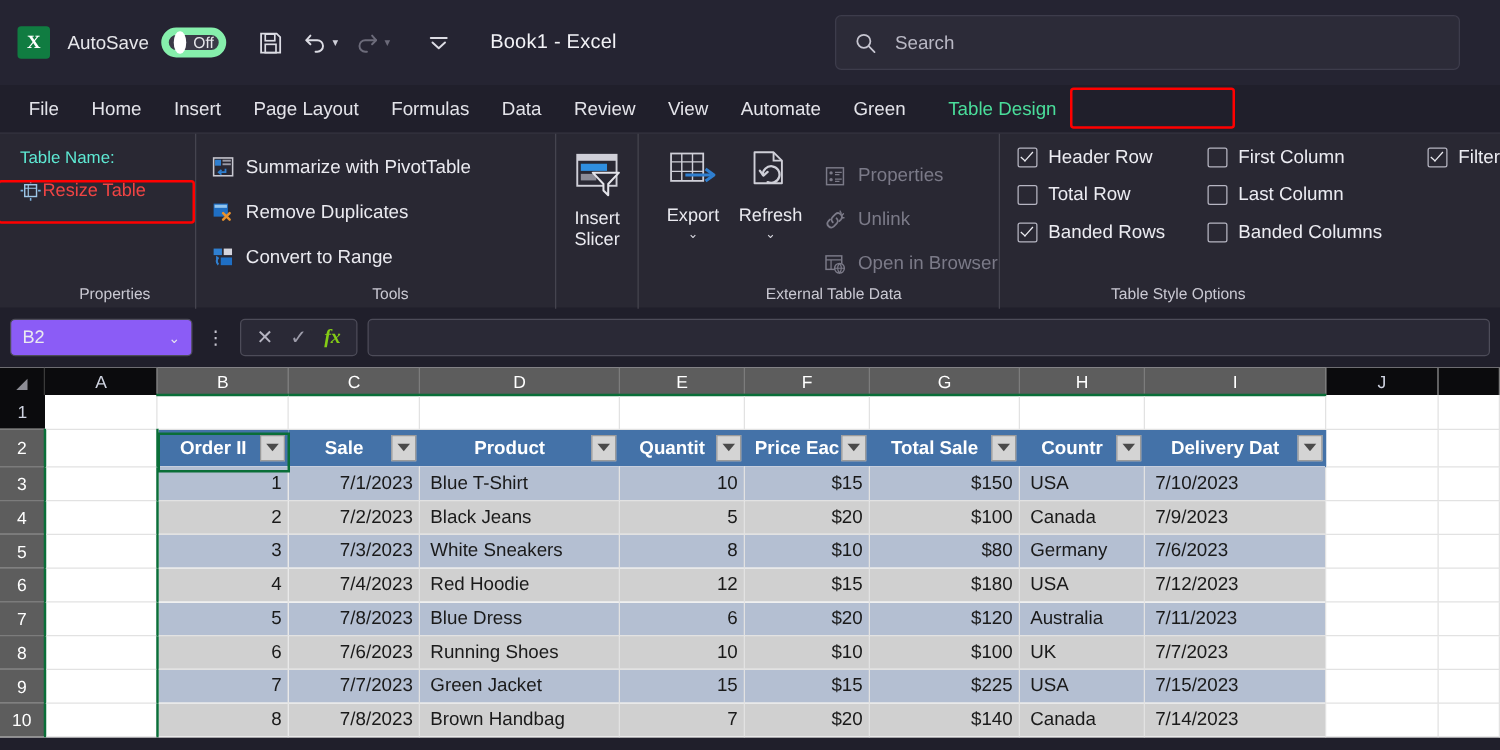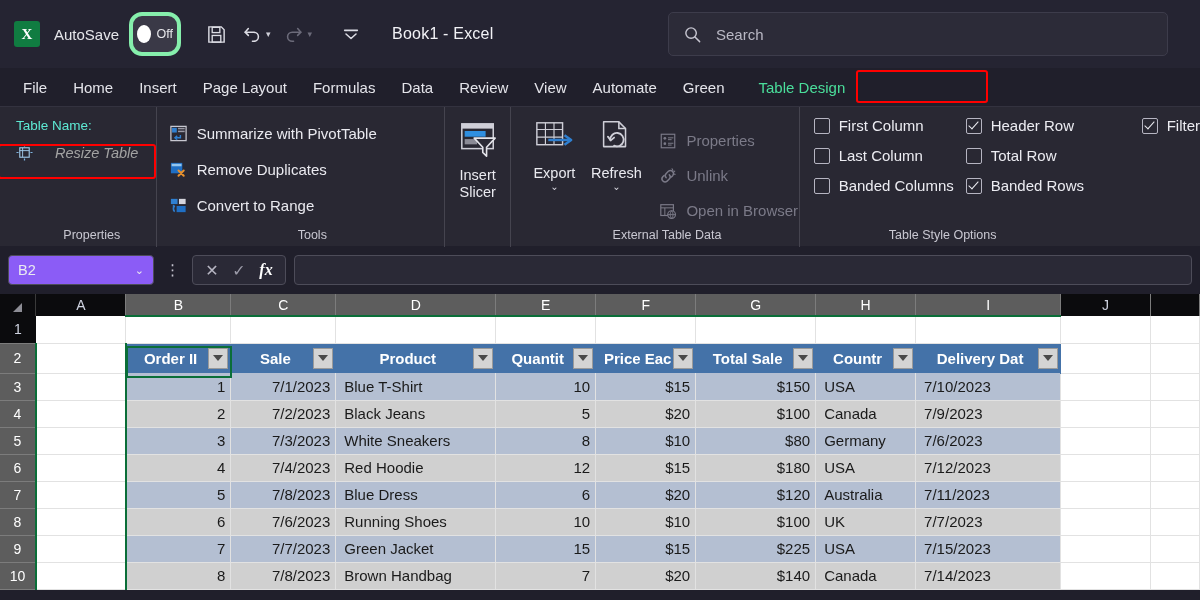--- a/index.html
+++ b/index.html
@@ -18,22 +18,22 @@
     padding:0 14px; position:relative;
   }
   .xl-logo {
     width:26px; height:26px; background:#107C41; border-radius:3px;
     display:flex; align-items:center; justify-content:center;
     color:#fff; font-weight:bold; font-size:15px; margin-right:14px;
     font-family:"Liberation Serif", serif;
   }
   .autosave-label { font-size:15px; color:#e6e6ea; margin-right:10px; }
   .toggle {
-    width:52px; height:44px; border-radius:13px; background:#3a3947;
-    border:4px solid #86efac; display:flex; align-items:center;
+    width:52px; height:24px; border-radius:13px; background:#3a3947;
+    border:6px solid #86efac; display:flex; align-items:center;
     padding:0 4px; position:relative; margin-right:18px;
   }
   .toggle .knob { width:18px; height:18px; border-radius:50%; background:#fff; }
   .toggle .off-txt { font-size:12.5px; color:#e6e6ea; margin-left:6px; }
   .qat-btn {
     width:34px; height:34px; display:flex; align-items:center; justify-content:center;
     color:#dcdce4; margin-right:2px;
   }
   .qat-btn.dim { color:#6c6b7a; }
   .qat-caret { font-size:9px; margin-left:-5px; margin-right:6px; color:#cfcfd8; }
@@ -75,22 +75,22 @@
 
   
   .g-props { width:172px; padding-left:14px; }
   .tn-label { font-size:13.5px; color:#5eead4; margin:3px 0 6px 2px; }
   .tn-input {
     width:148px; height:26px; background:#2c2b38; border:1px solid #55545f;
     border-radius:2px; font-size:14px; color:#e9e9ef;
     display:flex; align-items:center; padding:0 5px;
   }
   .rrow {
-    display:flex; align-items:center; gap:22px; font-size:14.5px;
-    color:#a3a3a3; margin-top:11px; padding-left:2px;font-style:italic;
+    display:flex; align-items:center; gap:1px; font-size:14.5px;
+    color:#ef4444; margin-top:11px; padding-left:2px;
   }
 
   
   .g-tools { width:320px; padding-left:12px; }
   .tool-item {
     display:flex; align-items:center; gap:9px; font-size:15px;
     color:#eaeaf0; height:36px;
   }
 
   
@@ -130,21 +130,21 @@
     border-radius:4px; display:flex; align-items:center; justify-content:space-between;
     padding:0 9px; font-size:14.5px; color:#eaeaf0;
   }
   .dots { color:#c6c5d0; font-size:15px; padding:0 5px; letter-spacing:1px; }
   .fxgroup {
     height:30px; border:1px solid #4d4c59; border-radius:4px; background:#2a2936;
     display:flex; align-items:center; gap:3px; padding:0 7px;
   }
   .fxbtn { width:24px; text-align:center; font-size:16px; color:#b6b5c2; }
   .fxbtn.check { color:#9d9caa; }
-  .fxbtn.fx { color:#ffffff; font-style:italic; font-family:"Liberation Serif", serif; font-weight:bold; }
+  .fxbtn.fx { color:#84cc16; font-style:italic; font-family:"Liberation Serif", serif; font-weight:bold; }
   .finput {
     flex:1; height:30px; background:#2a2936; border:1px solid #4d4c59;
     border-radius:4px; margin-left:2px;
   }
 
   
   .grid { position:relative; background:#ffffff; height:296px; overflow:hidden; }
   table.sheet { border-collapse:collapse; table-layout:fixed; }
   .colhdr td, .colhdr th {
     height:22px; background:#5d5d5d; color:#ffffff; font-size:14px;
@@ -367,44 +367,44 @@
           <span>Open in Browser</span>
         </div>
       </div>
       <div class="glabel">External Table Data</div>
     </div>
 
     <div class="rgroup g-style">
       <div class="chkgrid">
         <div class="chkcol">
           <div class="chk">
+            <span class="box on"></span>
+            <span>Header Row</span>
+          </div>
+          <div class="chk">
+            <span class="box"></span>
+            <span>Total Row</span>
+          </div>
+          <div class="chk">
+            <span class="box on"></span>
+            <span>Banded Rows</span>
+          </div>
+        </div>
+        <div class="chkcol">
+          <div class="chk">
             <span class="box"></span>
             <span>First Column</span>
           </div>
           <div class="chk">
             <span class="box"></span>
             <span>Last Column</span>
           </div>
           <div class="chk">
             <span class="box"></span>
             <span>Banded Columns</span>
-          </div>
-        </div>
-        <div class="chkcol">
-          <div class="chk">
-            <span class="box on"></span>
-            <span>Header Row</span>
-          </div>
-          <div class="chk">
-            <span class="box"></span>
-            <span>Total Row</span>
-          </div>
-          <div class="chk">
-            <span class="box on"></span>
-            <span>Banded Rows</span>
           </div>
         </div>
         <div class="chkcol">
           <div class="chk">
             <span class="box on"></span>
             <span>Filter</span>
           </div>
         </div>
       </div>
       <div class="glabel" style="width:262px; left:12px;">Table Style Options</div>

